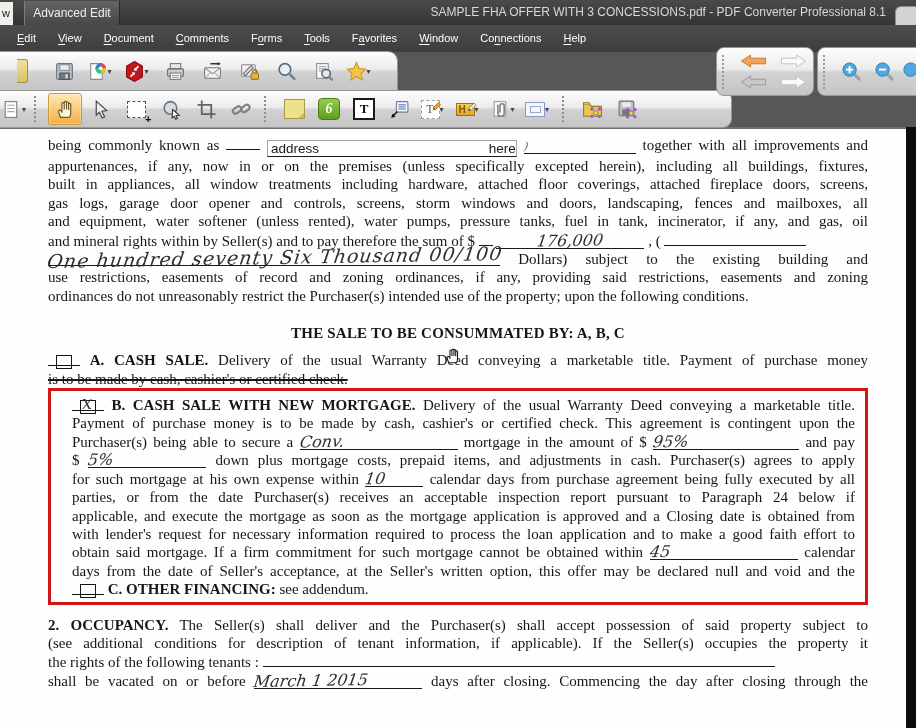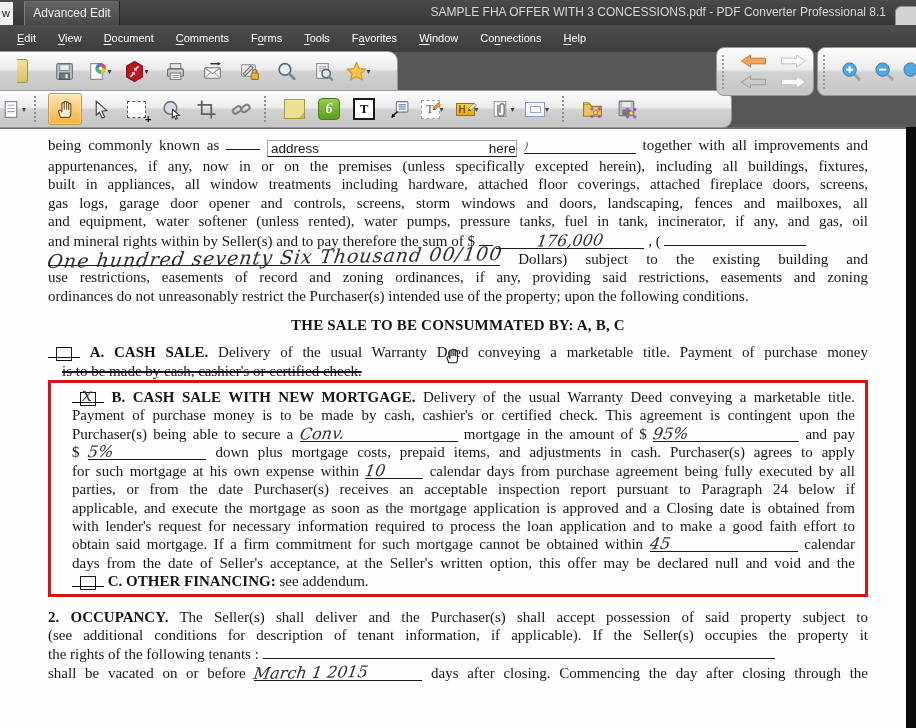--- a/index.html
+++ b/index.html
@@ -40,22 +40,22 @@
   .navic svg{width:27px;height:14px;display:block;}
   
   #docarea{position:absolute;left:0;top:127px;width:906px;height:601px;background:#fefefe;
     border-top:2px solid #6e6e6e;box-sizing:border-box;overflow:hidden;}
   #rightstrip{position:absolute;left:906px;top:127px;width:10px;height:601px;background:#0c0c0c;}
   #doccontent{position:relative;padding:6px 38px 0 48px;width:820px;
     font-family:"Liberation Serif","DejaVu Serif",serif;font-size:15px;color:#161616;}
   .doc-line{line-height:18.4px;min-height:18.4px;}
   .doc-line.just{text-align:justify;text-align-last:justify;}
   .db{font-weight:bold;}
-  .strike{text-decoration:line-through;text-decoration-thickness:1.6px;margin-left:14px;}
-  .doc-heading{font-weight:bold;text-align:center;margin:12px 0 9px 0;letter-spacing:.2px;}
+  .strike{text-decoration:line-through;text-decoration-thickness:1.6px;}
+  .doc-heading{font-weight:bold;text-align:center;margin:20px 0 9px 0;letter-spacing:.2px;}
   .blank{display:inline-block;border-bottom:1.4px solid #1a1a1a;height:14px;vertical-align:baseline;}
   .hwline{text-align:center;line-height:13px;overflow:visible;}
   .hw{font-family:"DejaVu Serif",serif;font-style:italic;font-size:16px;color:#2e2e2e;
       display:inline-block;transform:skewX(-9deg) rotate(-1deg);white-space:nowrap;}
   .hwline.big .hw{font-size:19px;letter-spacing:1px;}
   .hwline.small .hw{font-size:11px;color:#555;}
   .field{display:inline-block;border:1px solid #9aa6b2;border-bottom:1.4px solid #1a1a1a;background:#fff;
     font-family:"Liberation Sans",sans-serif;font-size:13.5px;height:17px;line-height:16px;
     padding-left:3px;vertical-align:-3px;box-sizing:border-box;}
   .cbwrap{display:inline-block;border-bottom:1.6px solid #111;padding:0 8px;height:14px;}

